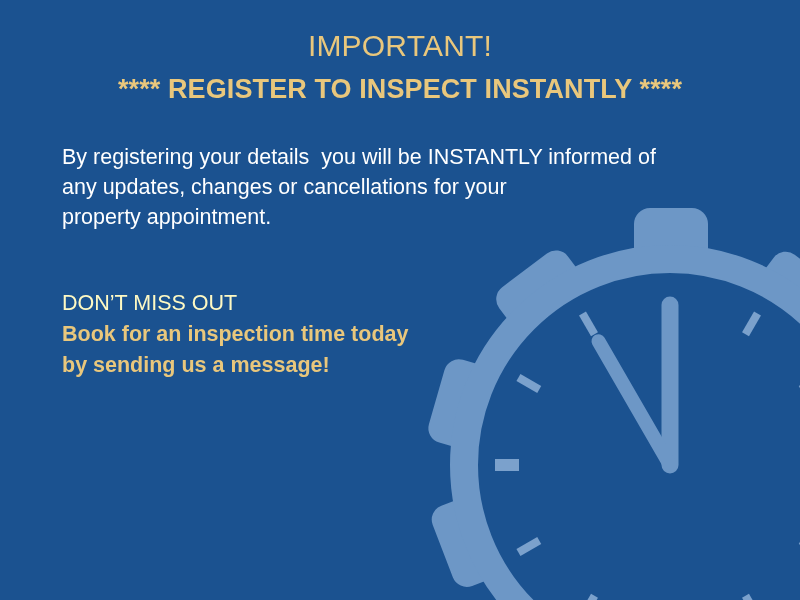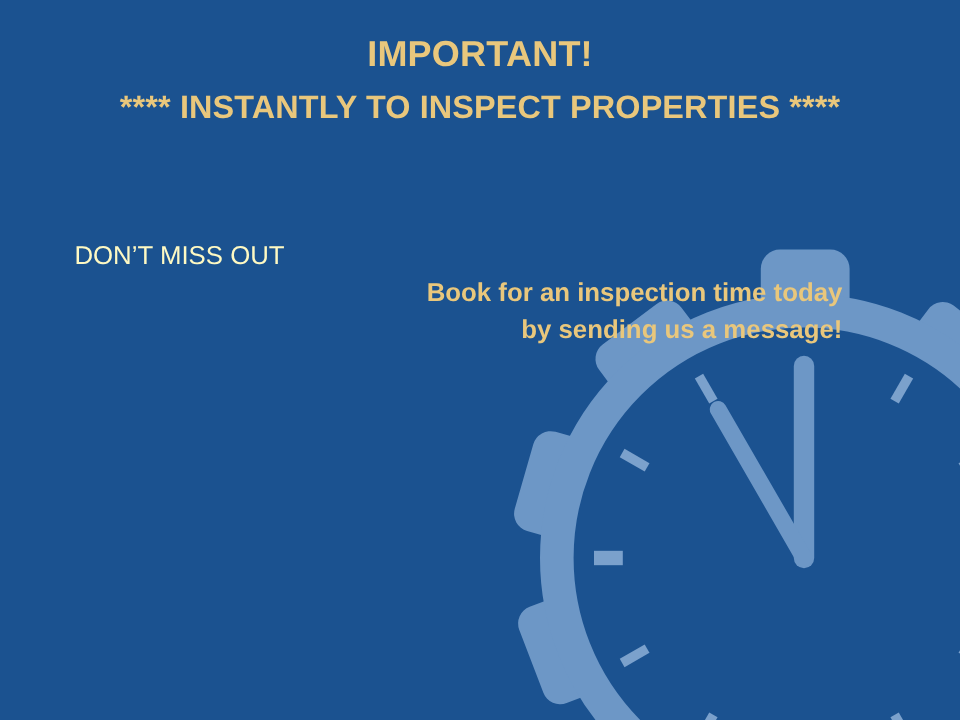--- a/index.html
+++ b/index.html
@@ -42,21 +42,21 @@
   .heading-block {
     position: absolute;
     left: 0;
     top: 26px;
     width: 800px;
     text-align: center;
   }
   .heading-line1 {
     color: #e9c77c;
     font-size: 30px;
-    font-weight: 700;
+    font-weight: 400;
     line-height: 40px;
     letter-spacing: 0.2px;
   }
   .heading-line2 {
     color: #e9c77c;
     font-size: 27px;
     font-weight: bold;
     line-height: 40px;
     letter-spacing: 0.1px;
     margin-top: 3px;
@@ -83,21 +83,20 @@
     font-size: 21.5px;
     line-height: 31px;
     font-weight: 400;
   }
   .cta-gold {
     color: #e9c77c;
     font-size: 21.5px;
     line-height: 31px;
     font-weight: bold;
     white-space: pre-wrap;
-    text-align: right;
   }
 </style>
 </head>
 <body>
 
 <div id="slide">
 
   <svg id="clock-graphic" viewBox="0 0 800 600" xmlns="http://www.w3.org/2000/svg" aria-hidden="true">
     <g fill="#6d97c6">
 
@@ -186,25 +185,28 @@
       <g transform="rotate(-30 670 465)">
         <line x1="670" y1="465" x2="670" y2="322" stroke="#6d97c6" stroke-width="14" stroke-linecap="round"></line>
       </g>
     </g>
   </svg>
 
   <div id="content">
 
     <div class="heading-block">
       <div class="heading-line1">IMPORTANT!</div>
-      <div class="heading-line2">****  INSTANTLY TO INSPECT PROPERTIES ****</div>
+      <div class="heading-line2">****  REGISTER TO INSPECT INSTANTLY ****</div>
     </div>
 
     <div class="body-block">
 
+      <div class="para">By registering your details  you will be INSTANTLY informed of
+any updates, changes or cancellations for your
+property appointment.</div>
 
       <div class="para-gap"></div>
 
 
       <div class="para-gap"></div>
 
       <div class="cta-plain">DON’T MISS OUT</div>
       <div class="cta-gold">Book for an inspection time today
 by sending us a message!</div>
 

